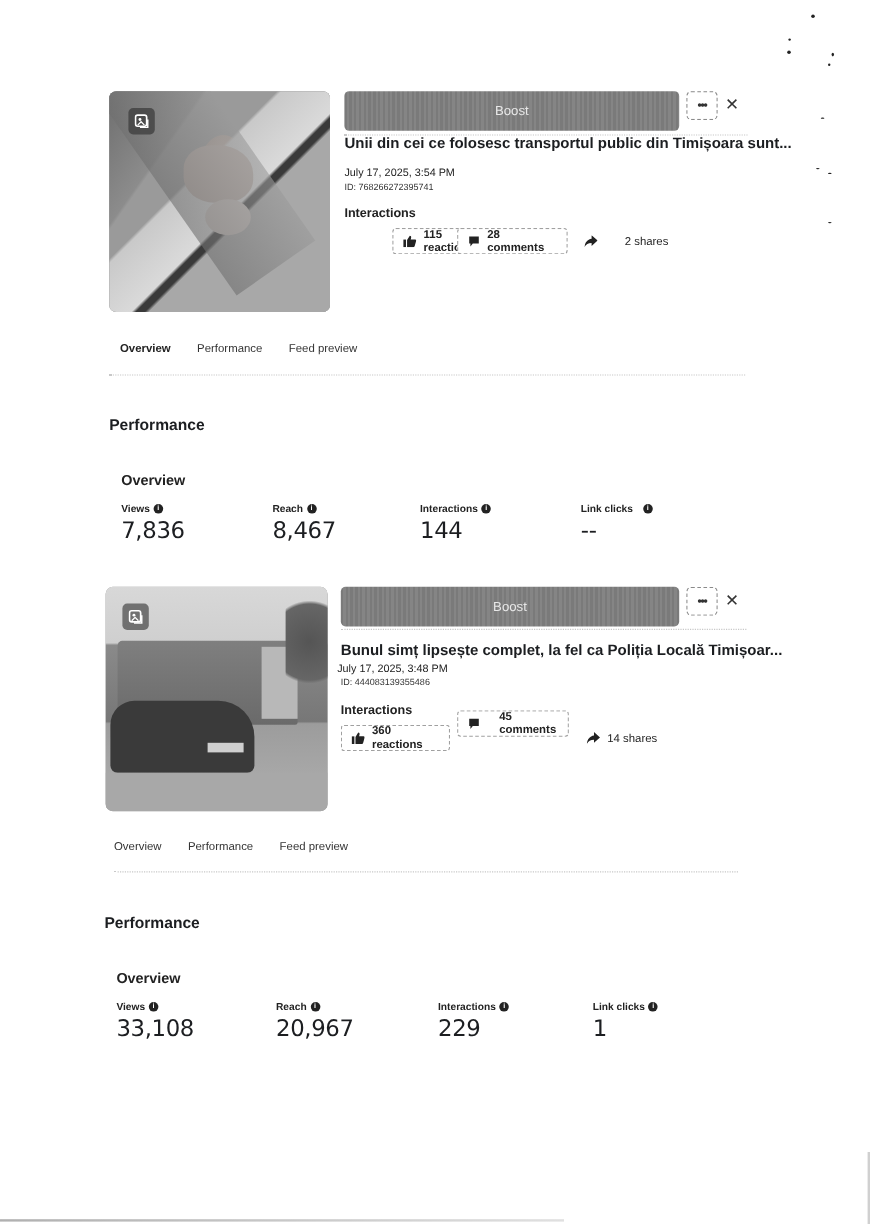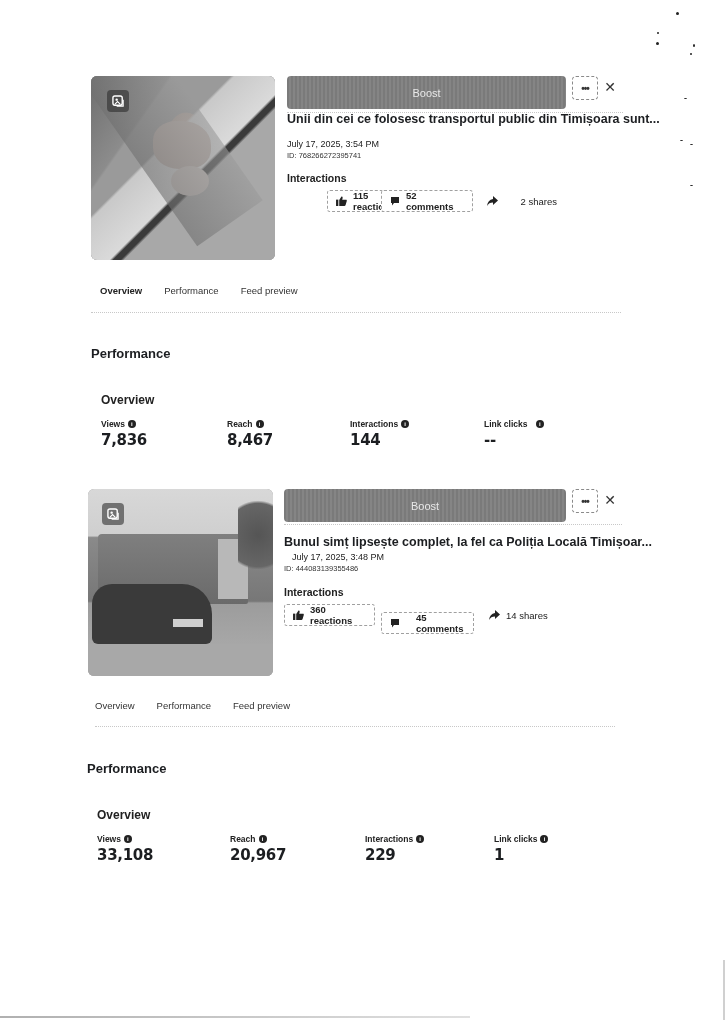--- a/index.html
+++ b/index.html
@@ -48,21 +48,21 @@
     .tab { cursor: pointer; }
     .tab.active { color: #222; font-weight: bold; }
     .perf-title { position: absolute; font-size: 13px; font-weight: bold; color: #1c1e21; }
     .ov-title { position: absolute; font-size: 12px; font-weight: bold; color: #222; }
     .metric { position: absolute; }
     .metric-label { font-size: 8.5px; font-weight: bold; color: #222; display: flex; align-items: center; gap: 3px; white-space: nowrap; }
     .info-dot {
       width: 8px; height: 8px; border-radius: 50%; background: #222; color: #fff; font-size: 6px;
       display: inline-flex; align-items: center; justify-content: center; font-weight: bold;
     }
-    .metric-value { font-size: 15px; color: #1c1e21; margin-top: 2px; font-family: "DejaVu Sans", sans-serif; font-weight: bold; letter-spacing: -0.3px; }
+    .metric-value { font-size: 19px; color: #1c1e21; margin-top: 2px; font-family: "DejaVu Sans", sans-serif; font-weight: normal; letter-spacing: -0.3px; }
     .speck { position: absolute; background: #222; border-radius: 50%; }
     .right-rule { position: absolute; right: 0; top: 960px; width: 2px; height: 60px; background: #d0d0d0; }
     .bottom-rule { position: absolute; left: 0; bottom: 6px; width: 470px; height: 2px; background: linear-gradient(90deg, #b0b0b0, #e0e0e0); }
   </style>
 </head>
 <body>
 
 <div class="post" style="top:0;">
   <div class="thumb" style="left:91px; top:76px;">
     <div class="thumb-inner" style="background:
@@ -97,21 +97,21 @@
     <svg width="11" height="10" viewBox="0 0 12 11">
         <rect x="0" y="4" width="2.5" height="7" fill="#222"></rect>
         <path d="M3.5 4.5 L6 0.5 C7 0.5 7.5 1.2 7.2 2.5 L6.8 4 H11 C11.8 4 12 4.8 11.8 5.4 L10.5 10 C10.3 10.6 9.8 11 9.2 11 H3.5 Z" fill="#222"></path>
       </svg>
     <span>115 reactions</span>
   </div>
   <div class="chip" style="left:381px; top:190px; width:92px;">
     <svg width="10" height="10" viewBox="0 0 10 10">
         <path d="M1 1 H9 V7 H4 L2 9.5 V7 H1 Z" fill="#222"></path>
       </svg>
-    <span>52 comments</span>
+    <span>28 comments</span>
   </div>
   <div class="chip noborder" style="left:487px; top:190px; width:70px; font-weight:normal;justify-content:space-between;">
     <svg width="11" height="10" viewBox="0 0 11 10">
         <path d="M6 0 L11 4.5 L6 9 V6.5 C3 6.5 1.5 7.5 0 10 C0.5 6 2.5 3.5 6 3 Z" fill="#222"></path>
       </svg>
     <span>2 shares</span>
   </div>
 
   <div class="tabs" style="left:100px; top:285px;">
     <span class="tab active">Overview</span>
@@ -168,32 +168,32 @@
         </svg>
     </div>
   </div>
 
   <button class="boost-btn" style="left:284px; top:489px; width:282px;">Boost</button>
   <div class="more-btn" style="left:572px; top:489px;">•••</div>
   <div class="close-btn" style="left:603px; top:493px;">✕</div>
   <div class="sep-line" style="left:284px; top:524px; width:338px;"></div>
 
   <div class="post-title" style="left:284px; top:535px;">Bunul simț lipsește complet, la fel ca Poliția Locală Timișoar...</div>
-  <div class="post-date" style="left:292px; top:552px;text-align:right;">July 17, 2025, 3:48 PM</div>
+  <div class="post-date" style="left:281px; top:552px;text-align:right;">July 17, 2025, 3:48 PM</div>
   <div class="post-id" style="left:284px; top:564px;">ID: 444083139355486</div>
 
   <div class="inter-label" style="left:284px; top:586px;">Interactions</div>
   <div class="chip" style="left:284px; top:604px; width:91px;">
     <svg width="11" height="10" viewBox="0 0 12 11">
         <rect x="0" y="4" width="2.5" height="7" fill="#222"></rect>
         <path d="M3.5 4.5 L6 0.5 C7 0.5 7.5 1.2 7.2 2.5 L6.8 4 H11 C11.8 4 12 4.8 11.8 5.4 L10.5 10 C10.3 10.6 9.8 11 9.2 11 H3.5 Z" fill="#222"></path>
       </svg>
     <span>360 reactions</span>
   </div>
-  <div class="chip" style="left:381px; top:612px; width:93px;gap:16px;">
+  <div class="chip" style="left:381px; top:592px; width:93px;gap:16px;">
     <svg width="10" height="10" viewBox="0 0 10 10">
         <path d="M1 1 H9 V7 H4 L2 9.5 V7 H1 Z" fill="#222"></path>
       </svg>
     <span>45 comments</span>
   </div>
   <div class="chip noborder" style="left:489px; top:604px; width:70px; font-weight:normal;">
     <svg width="11" height="10" viewBox="0 0 11 10">
         <path d="M6 0 L11 4.5 L6 9 V6.5 C3 6.5 1.5 7.5 0 10 C0.5 6 2.5 3.5 6 3 Z" fill="#222"></path>
       </svg>
     <span>14 shares</span>

